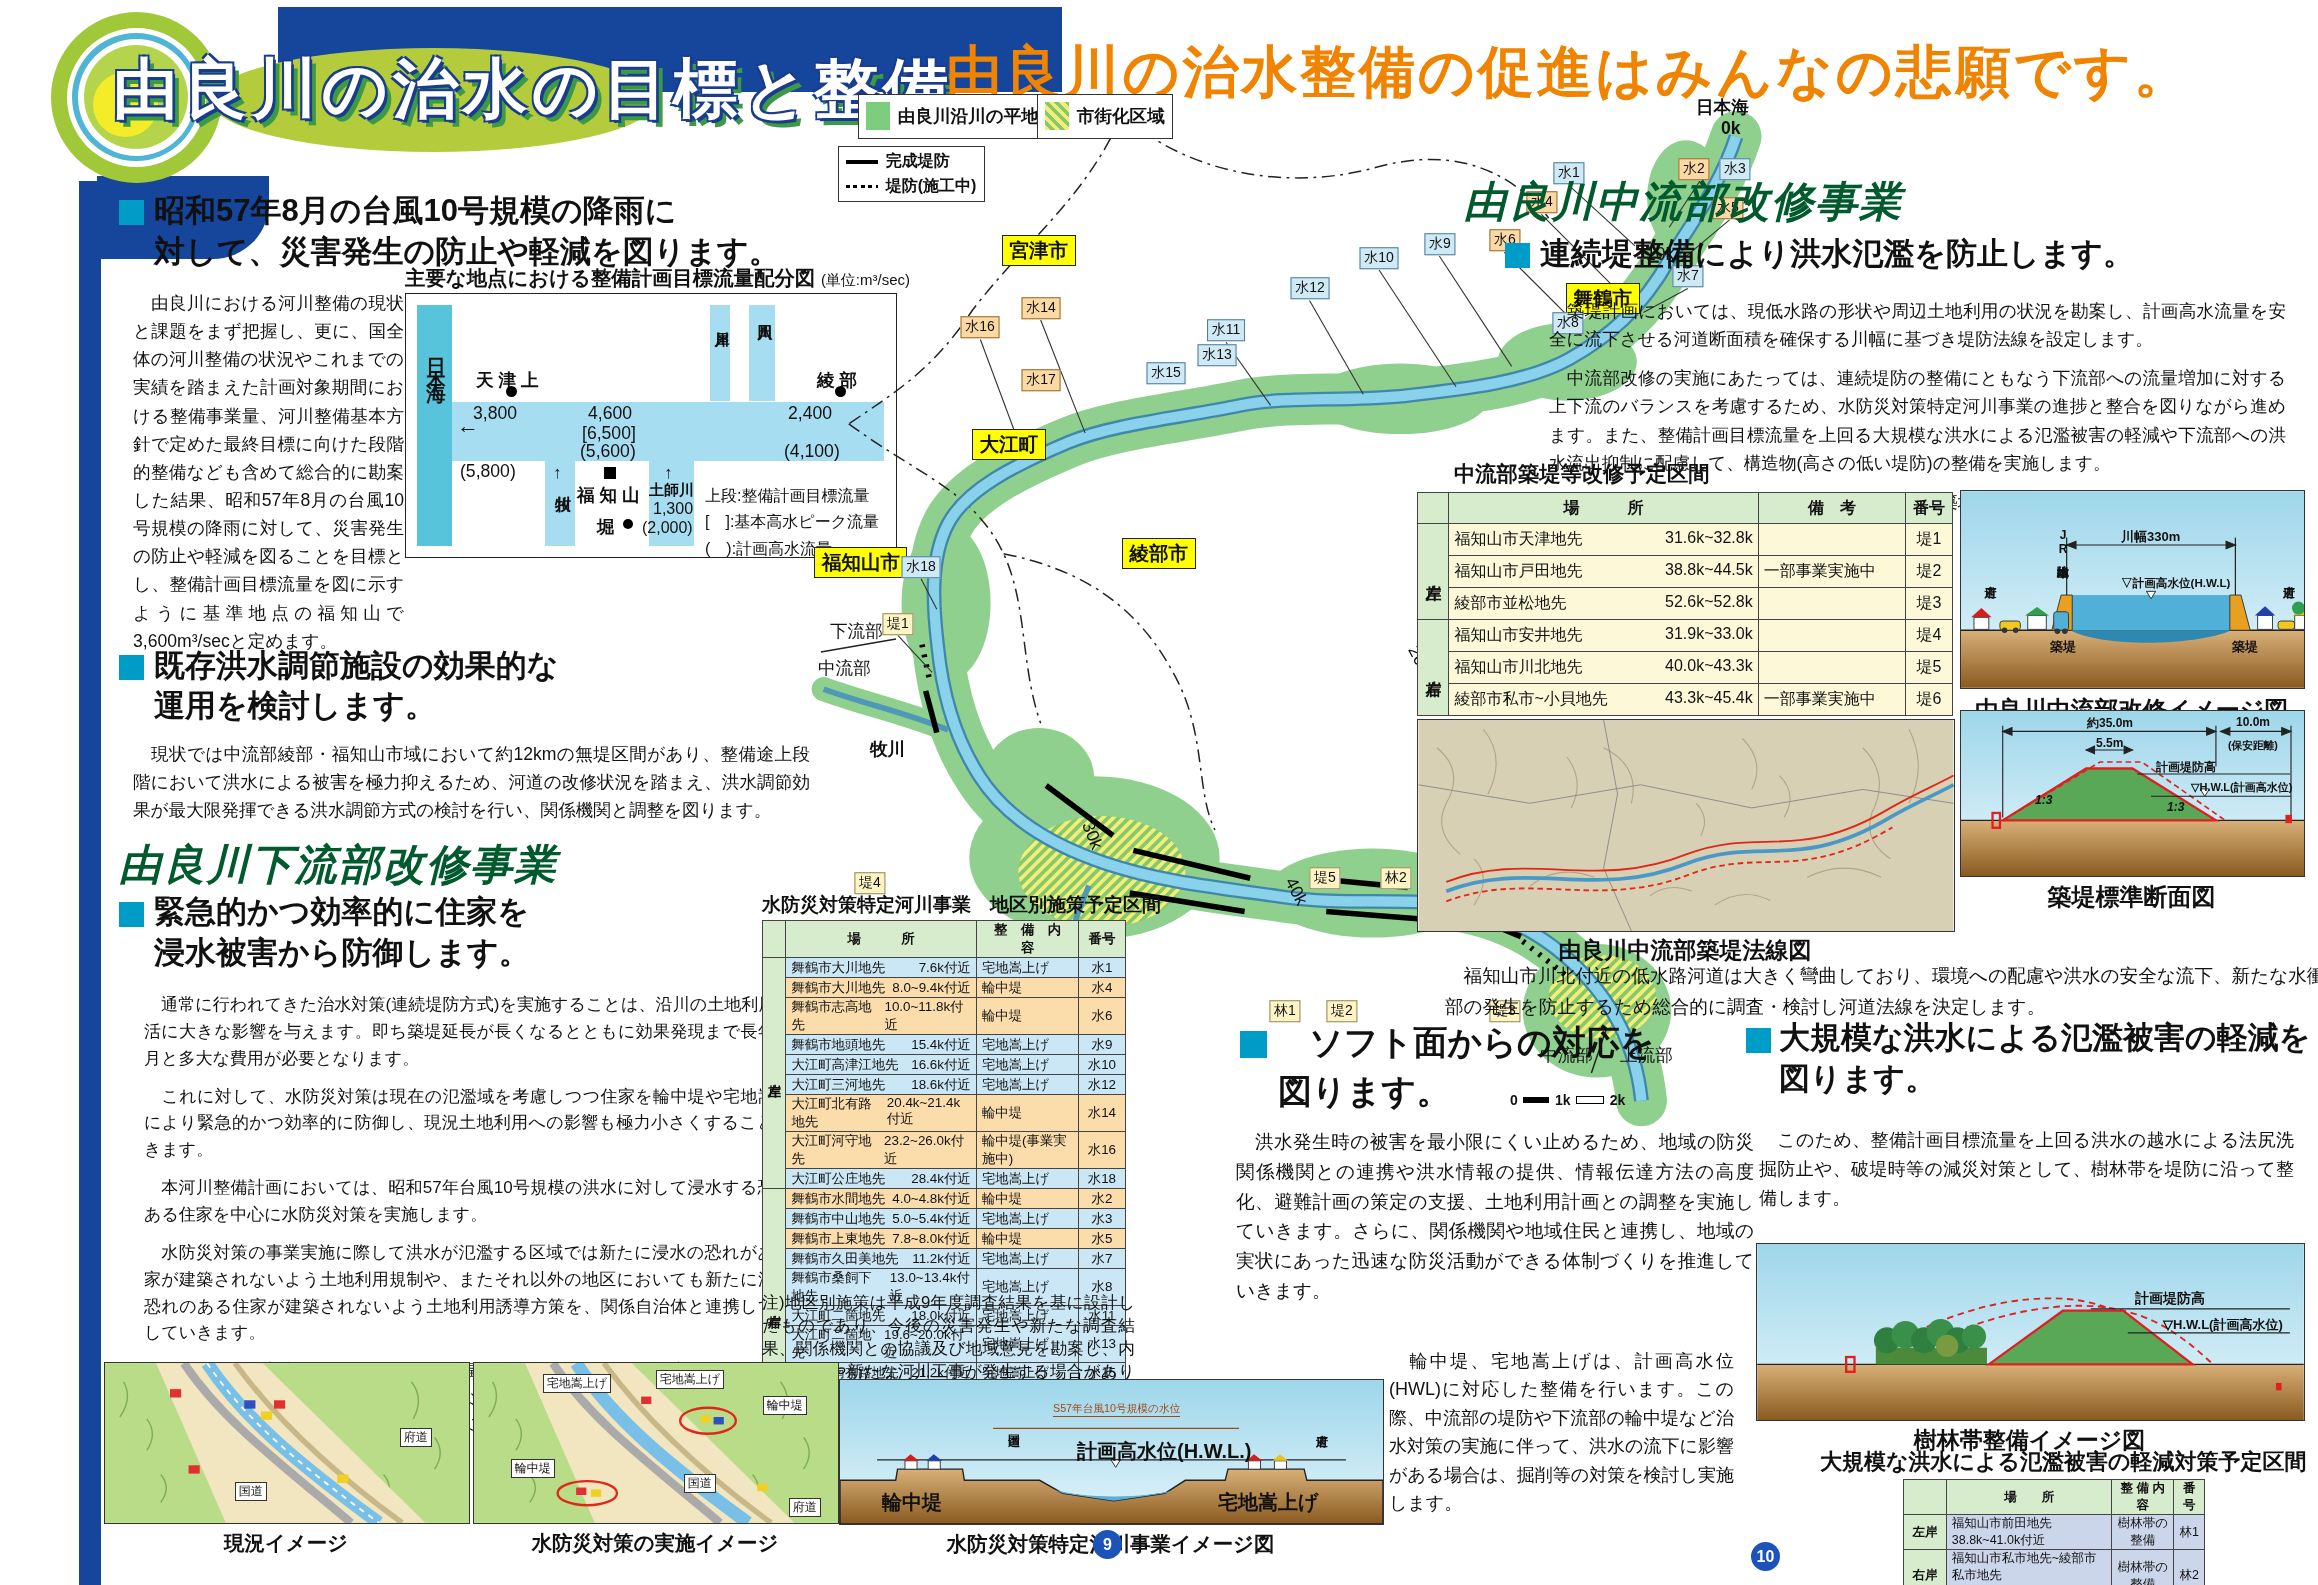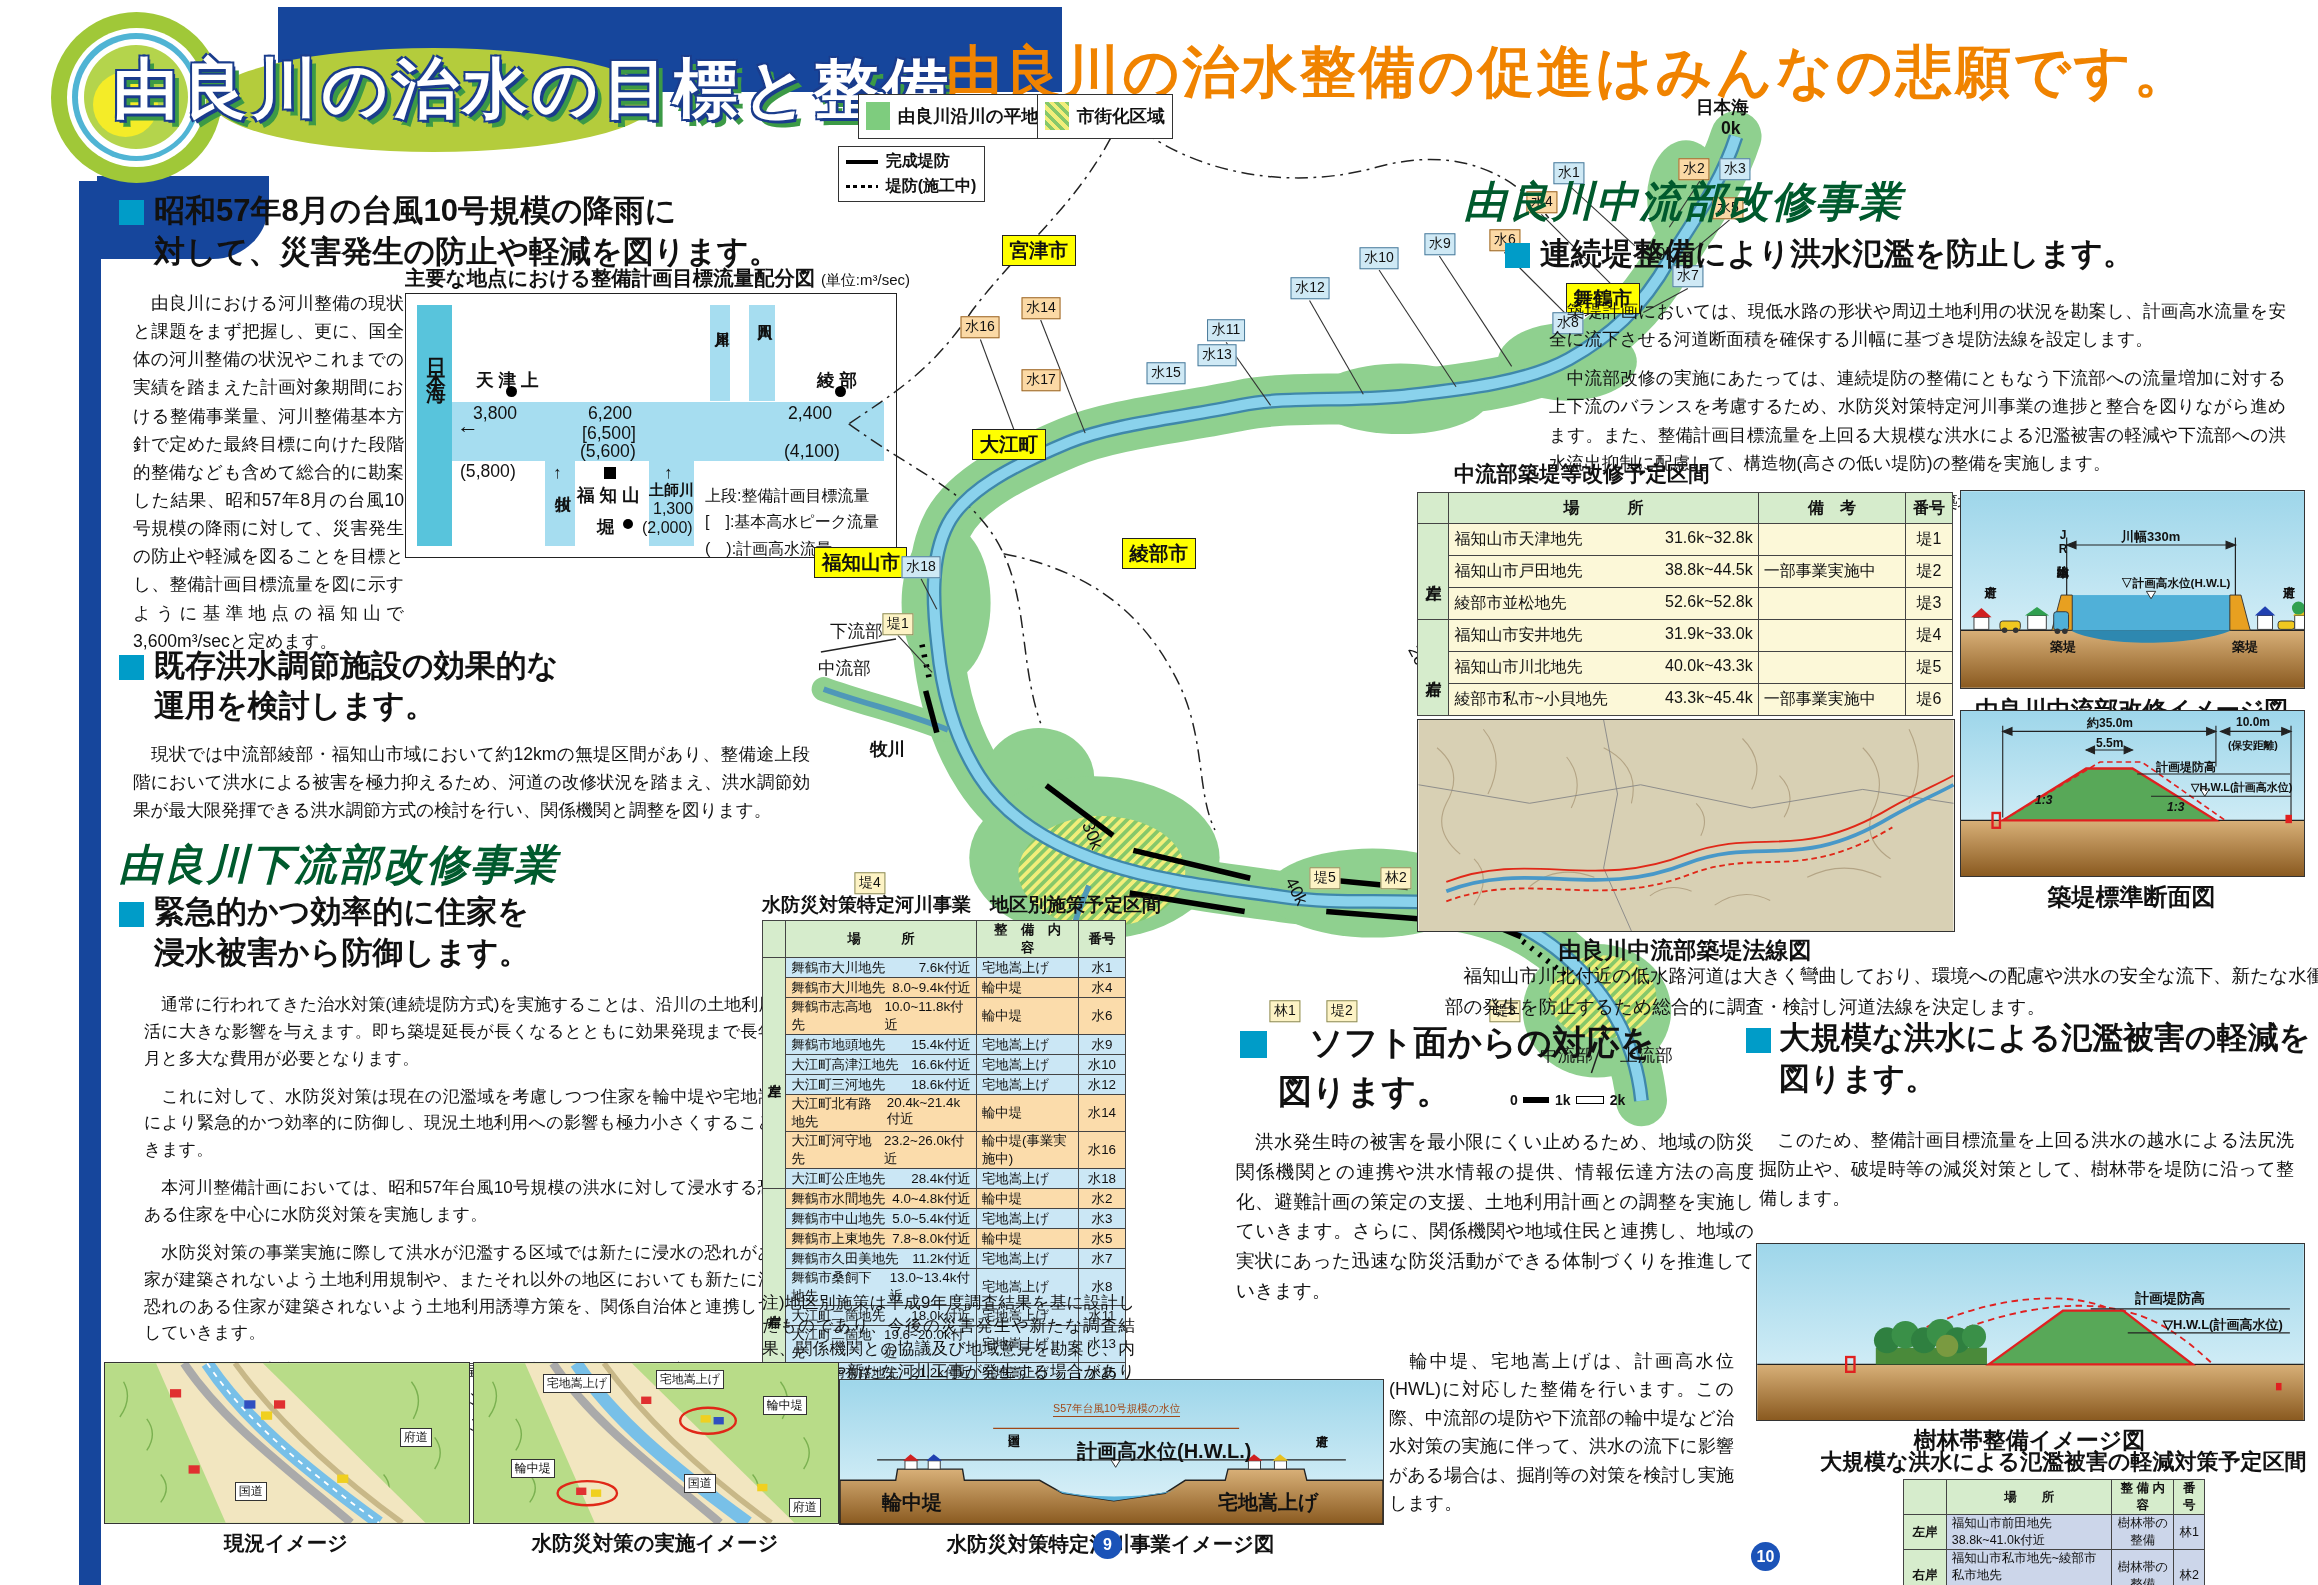--- a/index.html
+++ b/index.html
@@ -120,21 +120,21 @@
     <div class="fb band" style="left:304px;top:11px;width:20.4px;height:96px;"></div>
     <div class="fb vtext" style="left:306px;top:26px;font-size:15px;font-weight:bold;">犀川</div>
     <div class="fb band" style="left:343px;top:11px;width:26px;height:96px;"></div>
     <div class="fb vtext" style="left:349px;top:18.6px;font-size:15px;font-weight:bold;">八田川</div>
     <div class="fb" style="left:51px;top:119px;font-size:22px;font-weight:bold;">←</div>
     <div class="fb fnum" style="left:70px;top:74px;font-weight:bold;">天 津 上</div>
     <div class="fb fdot" style="left:100px;top:92px;"></div>
     <div class="fb fnum" style="left:411px;top:74px;font-weight:bold;">綾 部</div>
     <div class="fb fdot" style="left:429px;top:92px;"></div>
     <div class="fb fnum" style="left:67px;top:109px;">3,800</div>
-    <div class="fb fnum" style="left:182px;top:109px;">6,200</div>
+    <div class="fb fnum" style="left:182px;top:109px;">4,600</div>
     <div class="fb fnum" style="left:382px;top:109px;">2,400</div>
     <div class="fb fnum" style="left:176px;top:129px;">[6,500]</div>
     <div class="fb fnum" style="left:54px;top:147px;margin-top:20px;">(5,800)</div>
     <div class="fb fnum" style="left:174px;top:147px;">(5,600)</div>
     <div class="fb fnum" style="left:378px;top:147px;">(4,100)</div>
     <div class="fb band" style="left:139px;top:167px;width:30px;height:85px;"></div>
     <div class="fb" style="left:147px;top:169px;font-size:16.7px;font-weight:bold;">↑</div>
     <div class="fb vtext" style="left:146px;top:189px;font-size:16px;font-weight:bold;">牧川</div>
     <div class="fb fsq" style="left:198px;top:173px;"></div>
     <div class="fb fnum" style="left:171px;top:189px;font-weight:bold;">福 知 山</div>

